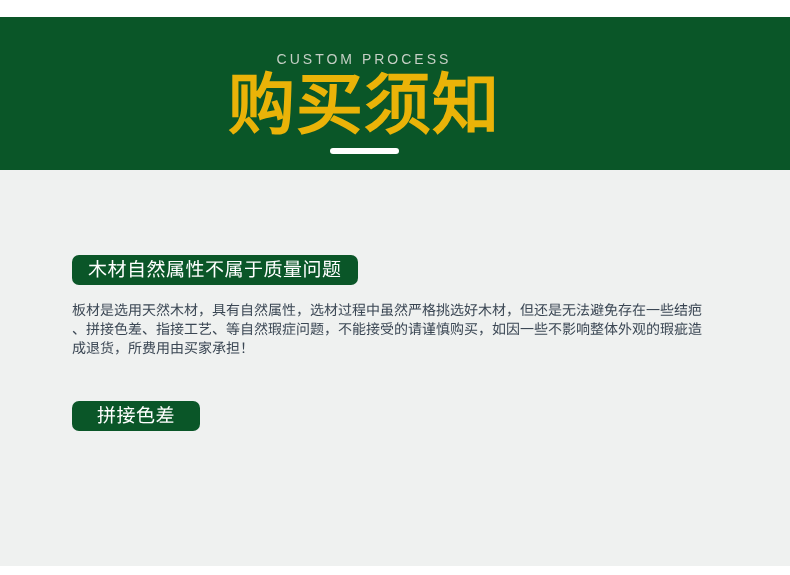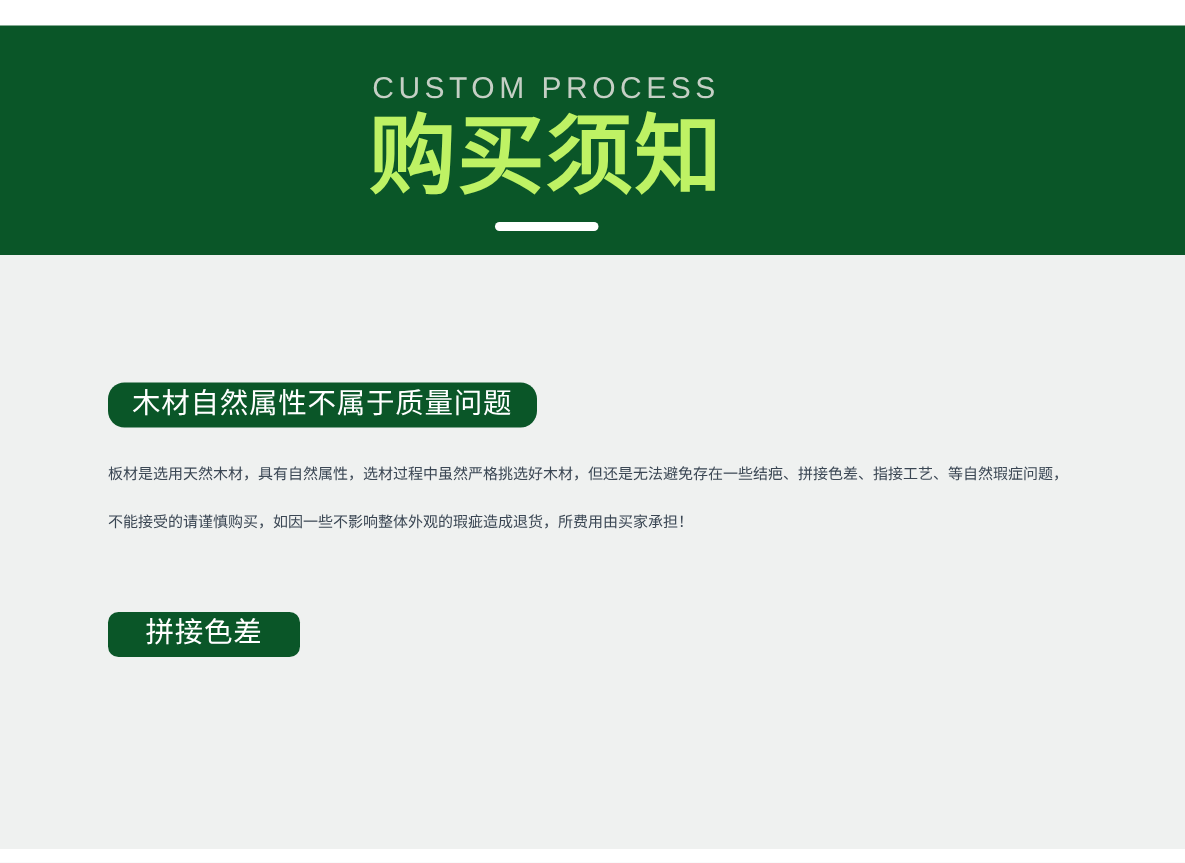--- a/index.html
+++ b/index.html
@@ -19,33 +19,33 @@
   .banner {
     height: 153px;
     background: var(--accent-green, #0a5628);
   }
   .banner-inner {
     text-align: center;
     padding-right: 62px; 
   }
   .eyebrow {
     padding-top: 34px;
-    font-size: 20px;
+    font-size: 14px;
     letter-spacing: 3px;
     line-height: 17px;
     color: var(--eyebrow-text, #c5cfc5);
     font-weight: 400;
   }
   .title {
     margin-top: 7px;
-    font-size: 58px;
+    font-size: 67px;
     line-height: 60px;
     font-weight: 900;
     letter-spacing: 1px;
-    color: #bef264;
+    color: #eab308;
   }
   .underline {
     width: 69px;
     height: 6px;
     border-radius: 3px;
     background: #ffffff;
     margin: 13px auto 0;
   }
 
   
@@ -58,27 +58,27 @@
     display: inline-block;
     background: var(--accent-green, #0a5628);
     color: #ffffff;
     font-family: "Liberation Serif", serif;
     font-size: 19px;
     line-height: 30px;
     padding: 0 16px;
     border-radius: 7px;
     letter-spacing: 0.5px;
   }
-  .badge--quality { margin-top: 85px; border-radius: 11px; }
+  .badge--quality { margin-top: 85px; }
   .badge--disclaimer { margin-top: 43px; padding: 0 25px; }
   .body-text {
     width: 640px;
     margin-top: 16px;
-    font-size: 10px;
-    line-height: 32px;
+    font-size: 14px;
+    line-height: 19px;
     color: var(--body-text, #3b4754);
     word-break: break-all;
     line-break: anywhere;
   }
   .body-text--disclaimer { margin-top: 13px; }
 
   .bottom-strip { height: 9px; background: var(--page-bg, #ffffff); }
 </style>
 </head>
 <body>

